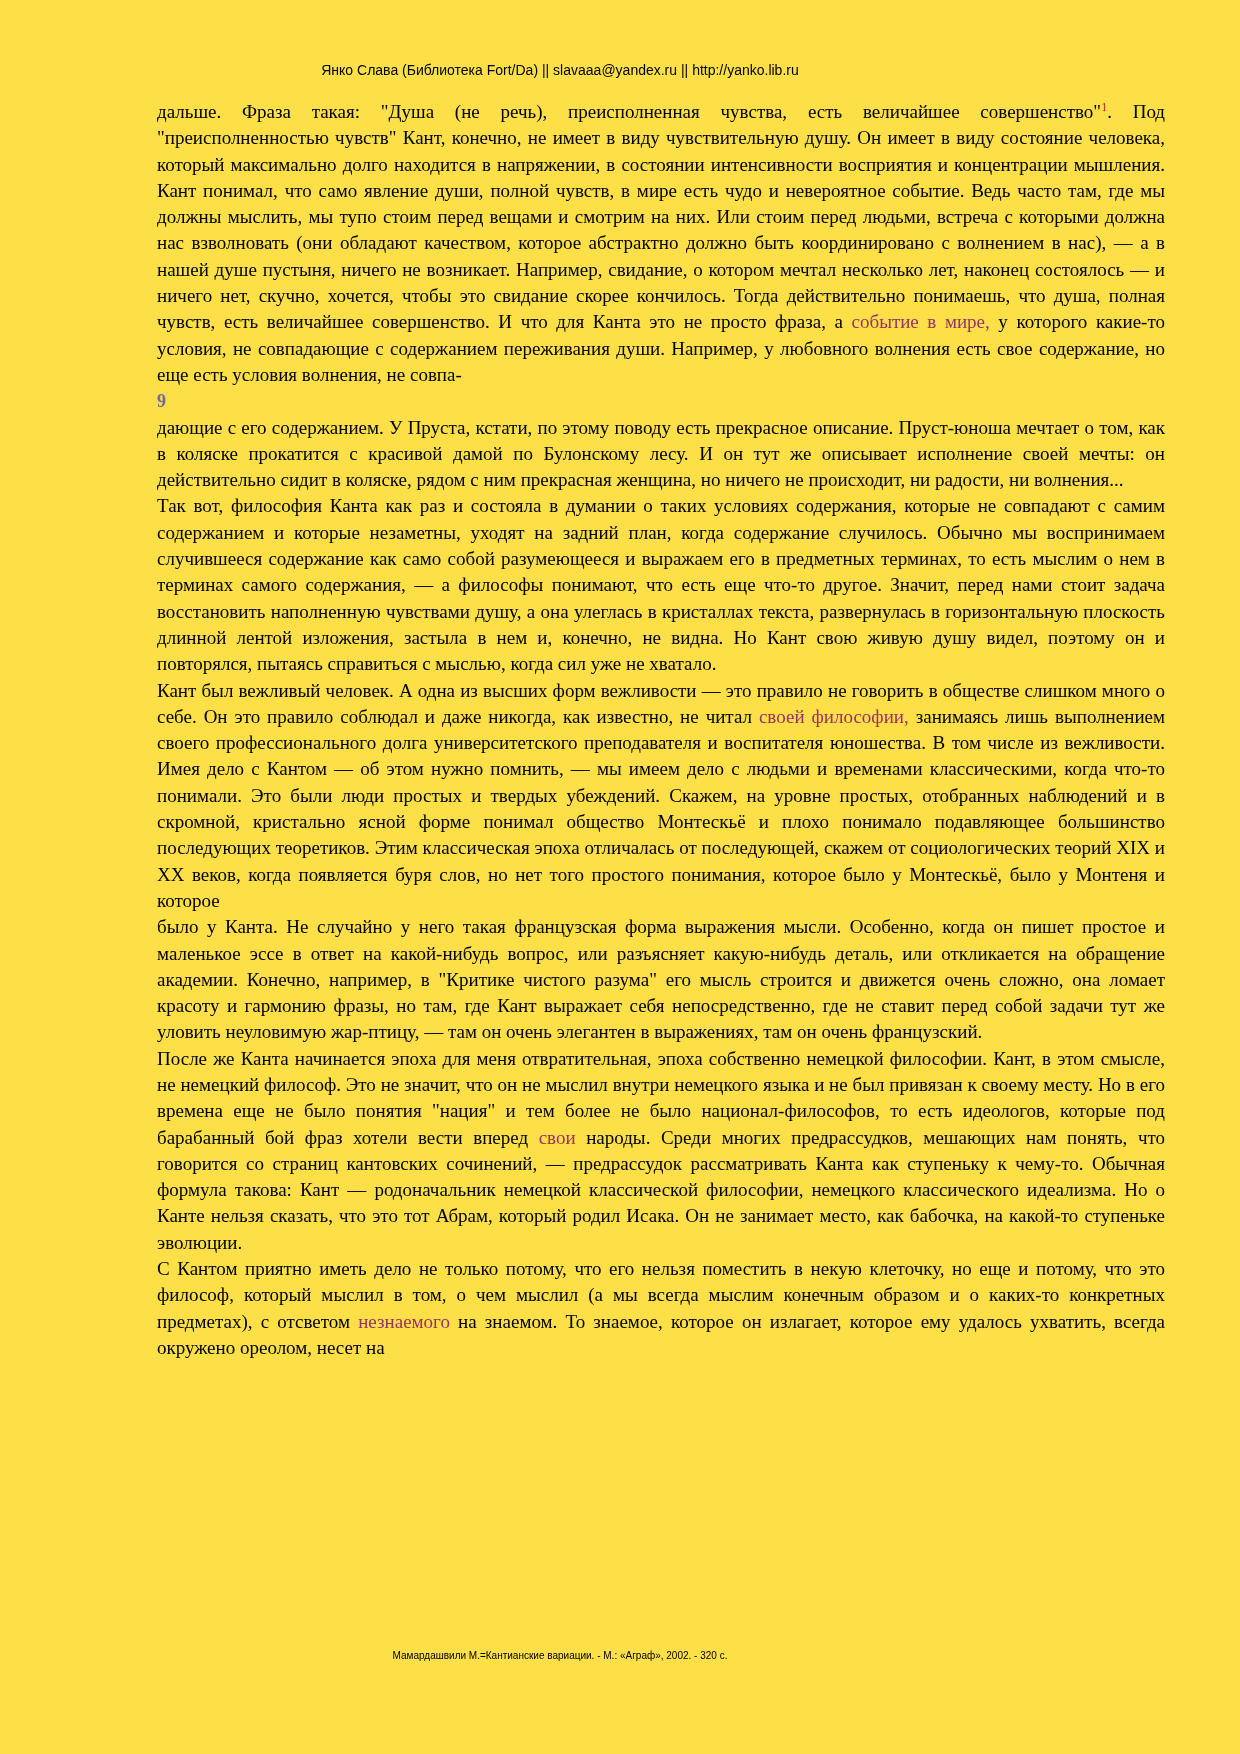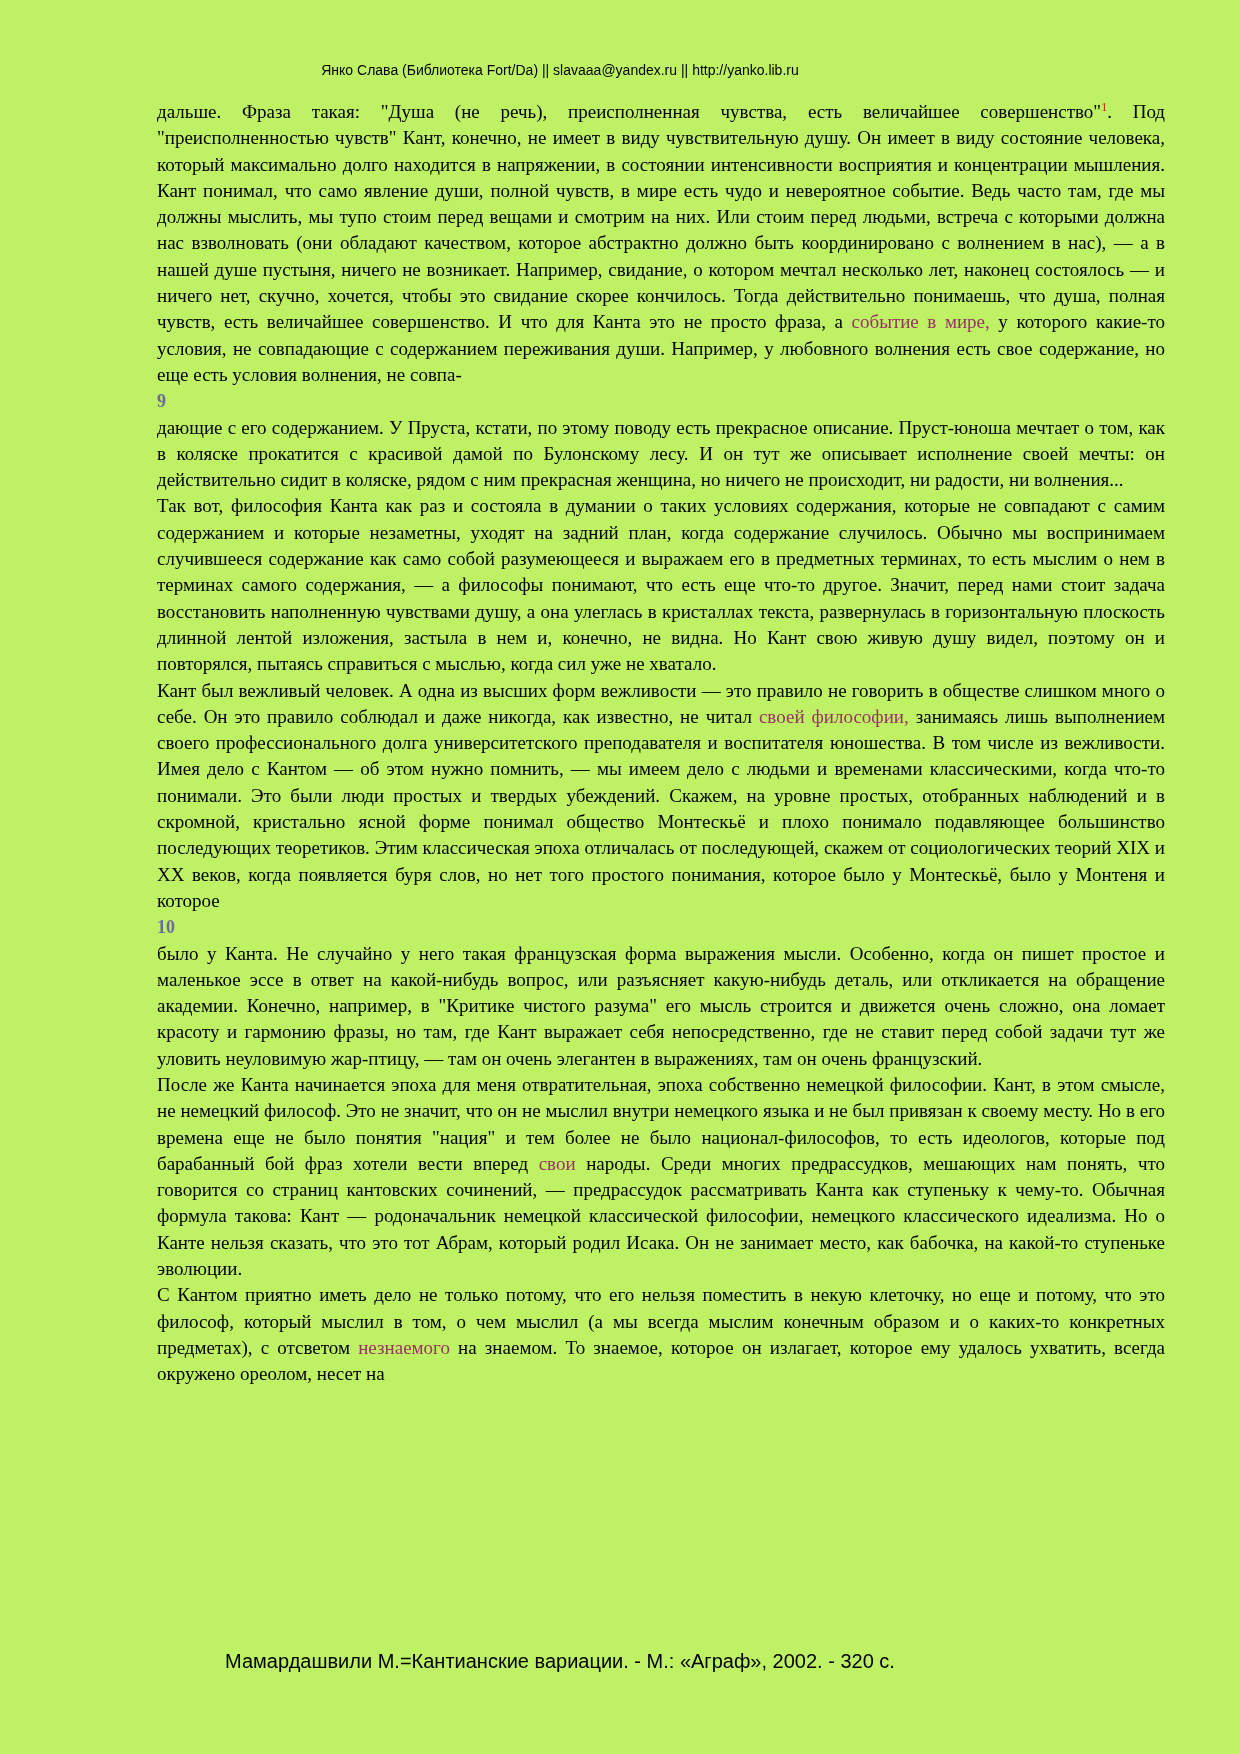--- a/index.html
+++ b/index.html
@@ -1,20 +1,20 @@
 <!DOCTYPE html>
 <html lang="ru"><head>
 <meta charset="utf-8">
 <style>
   html, body { margin: 0; padding: 0; background: #ffffff; }
   .page {
     position: relative;
     width: 1240px;
     height: 1754px;
-    background: #bef264;
+    background: #fde047;
     overflow: hidden;
   }
   .header {
     position: absolute;
     top: 62px;
     left: 0;
     width: 1120px;
     text-align: center;
     font-family: "Liberation Sans", sans-serif;
     font-size: 14px;
@@ -45,37 +45,36 @@
     line-height: 0;
     vertical-align: super;
   }
   .footer {
     position: absolute;
     top: 1650px;
     left: 0;
     width: 1120px;
     text-align: center;
     font-family: "Liberation Sans", sans-serif;
-    font-size: 20px;
+    font-size: 10px;
     color: #000000;
     white-space: nowrap;
   }
 </style>
 </head>
 <body>
 
 <div class="page">
   <div class="header">Янко Слава (Библиотека Fort/Da) || slavaaa@yandex.ru || http://yanko.lib.ru</div>
 
   <div class="doc">
       <p class="para"><span>дальше. Фраза такая: "Душа (не речь), преисполненная чувства, есть величайшее совершенство"</span><sup class="footnote-ref" style="color: rgb(204, 34, 34);">1</sup><span>. Под "преисполненностью чувств" Кант, конечно, не имеет в виду чувствительную душу. Он имеет в виду состояние человека, который максимально долго находится в напряжении, в состоянии интенсивности восприятия и концентрации мышления. Кант понимал, что само явление души, полной чувств, в мире есть чудо и невероятное событие. Ведь часто там, где мы должны мыслить, мы тупо стоим перед вещами и смотрим на них. Или стоим перед людьми, встреча с которыми должна нас взволновать (они обладают качеством, которое абстрактно должно быть координировано с волнением в нас), — а в нашей душе пустыня, ничего не возникает. Например, свидание, о котором мечтал несколько лет, наконец состоялось — и ничего нет, скучно, хочется, чтобы это свидание скорее кончилось. Тогда действительно понимаешь, что душа, полная чувств, есть величайшее совершенство. И что для Канта это не просто фраза, а </span><span class="em" style="color: rgb(153, 51, 102);">событие в мире,</span><span> у которого какие-то условия, не совпадающие с содержанием переживания души. Например, у любовного волнения есть свое содержание, но еще есть условия волнения, не совпа-</span></p>
       <div class="pagenum" style="color: rgb(107, 107, 158);">9</div>
       <p class="para"><span>дающие с его содержанием. У Пруста, кстати, по этому поводу есть прекрасное описание. Пруст-юноша мечтает о том, как в коляске прокатится с красивой дамой по Булонскому лесу. И он тут же описывает исполнение своей мечты: он действительно сидит в коляске, рядом с ним прекрасная женщина, но ничего не происходит, ни радости, ни волнения...</span></p>
       <p class="para"><span>Так вот, философия Канта как раз и состояла в думании о таких условиях содержания, которые не совпадают с самим содержанием и которые незаметны, уходят на задний план, когда содержание случилось. Обычно мы воспринимаем случившееся содержание как само собой разумеющееся и выражаем его в предметных терминах, то есть мыслим о нем в терминах самого содержания, — а философы понимают, что есть еще что-то другое. Значит, перед нами стоит задача восстановить наполненную чувствами душу, а она улеглась в кристаллах текста, развернулась в горизонтальную плоскость длинной лентой изложения, застыла в нем и, конечно, не видна. Но Кант свою живую душу видел, поэтому он и повторялся, пытаясь справиться с мыслью, когда сил уже не хватало.</span></p>
       <p class="para"><span>Кант был вежливый человек. А одна из высших форм вежливости — это правило не говорить в обществе слишком много о себе. Он это правило соблюдал и даже никогда, как известно, не читал </span><span class="em" style="color: rgb(153, 51, 102);">своей философии,</span><span> занимаясь лишь выполнением своего профессионального долга университетского преподавателя и воспитателя юношества. В том числе из вежливости. Имея дело с Кантом — об этом нужно помнить, — мы имеем дело с людьми и временами классическими, когда что-то понимали. Это были люди простых и твердых убеждений. Скажем, на уровне простых, отобранных наблюдений и в скромной, кристально ясной форме понимал общество Монтескьё и плохо понимало подавляющее большинство последующих теоретиков. Этим классическая эпоха отличалась от последующей, скажем от социологических теорий XIX и XX веков, когда появляется буря слов, но нет того простого понимания, которое было у Монтескьё, было у Монтеня и которое</span></p>
-      <div class="pagenum" style="color: rgb(107, 107, 158);">10</div>
       <p class="para"><span>было у Канта. Не случайно у него такая французская форма выражения мысли. Особенно, когда он пишет простое и маленькое эссе в ответ на какой-нибудь вопрос, или разъясняет какую-нибудь деталь, или откликается на обращение академии. Конечно, например, в "Критике чистого разума" его мысль строится и движется очень сложно, она ломает красоту и гармонию фразы, но там, где Кант выражает себя непосредственно, где не ставит перед собой задачи тут же уловить неуловимую жар-птицу, — там он очень элегантен в выражениях, там он очень французский.</span></p>
       <p class="para"><span>После же Канта начинается эпоха для меня отвратительная, эпоха собственно немецкой философии. Кант, в этом смысле, не немецкий философ. Это не значит, что он не мыслил внутри немецкого языка и не был привязан к своему месту. Но в его времена еще не было понятия "нация" и тем более не было национал-философов, то есть идеологов, которые под барабанный бой фраз хотели вести вперед </span><span class="em" style="color: rgb(153, 51, 102);">свои</span><span> народы. Среди многих предрассудков, мешающих нам понять, что говорится со страниц кантовских сочинений, — предрассудок рассматривать Канта как ступеньку к чему-то. Обычная формула такова: Кант — родоначальник немецкой классической философии, немецкого классического идеализма. Но о Канте нельзя сказать, что это тот Абрам, который родил Исака. Он не занимает место, как бабочка, на какой-то ступеньке эволюции.</span></p>
       <p class="para"><span>С Кантом приятно иметь дело не только потому, что его нельзя поместить в некую клеточку, но еще и потому, что это философ, который мыслил в том, о чем мыслил (а мы всегда мыслим конечным образом и о каких-то конкретных предметах), с отсветом </span><span class="em" style="color: rgb(153, 51, 102);">незнаемого</span><span> на знаемом. То знаемое, которое он излагает, которое ему удалось ухватить, всегда окружено ореолом, несет на</span></p>
     </div>
 
   <div class="footer">Мамардашвили М.=Кантианские вариации. - М.: «Аграф», 2002. - 320 с.</div>
 </div>
 
 </body></html>

